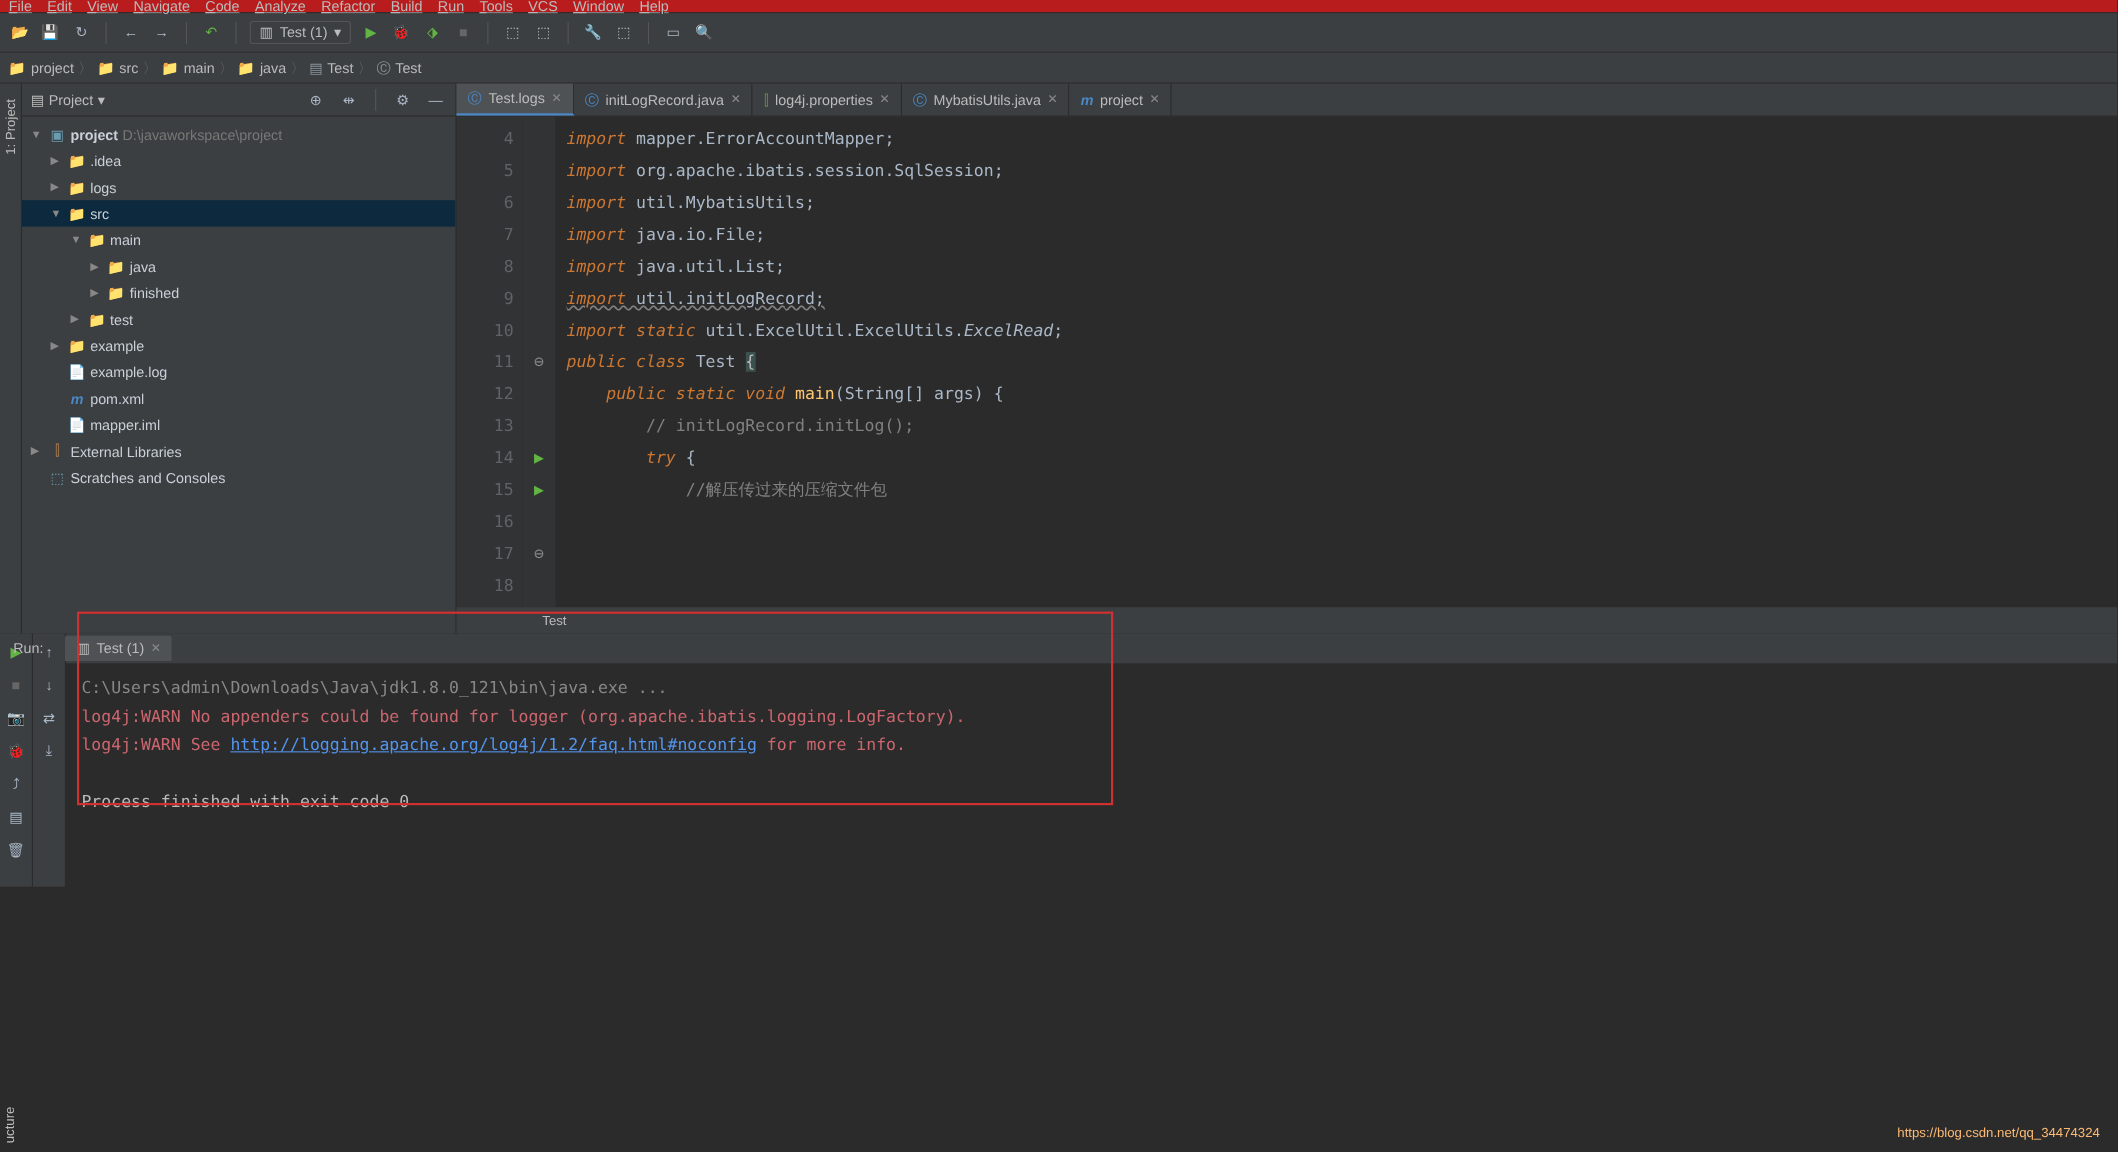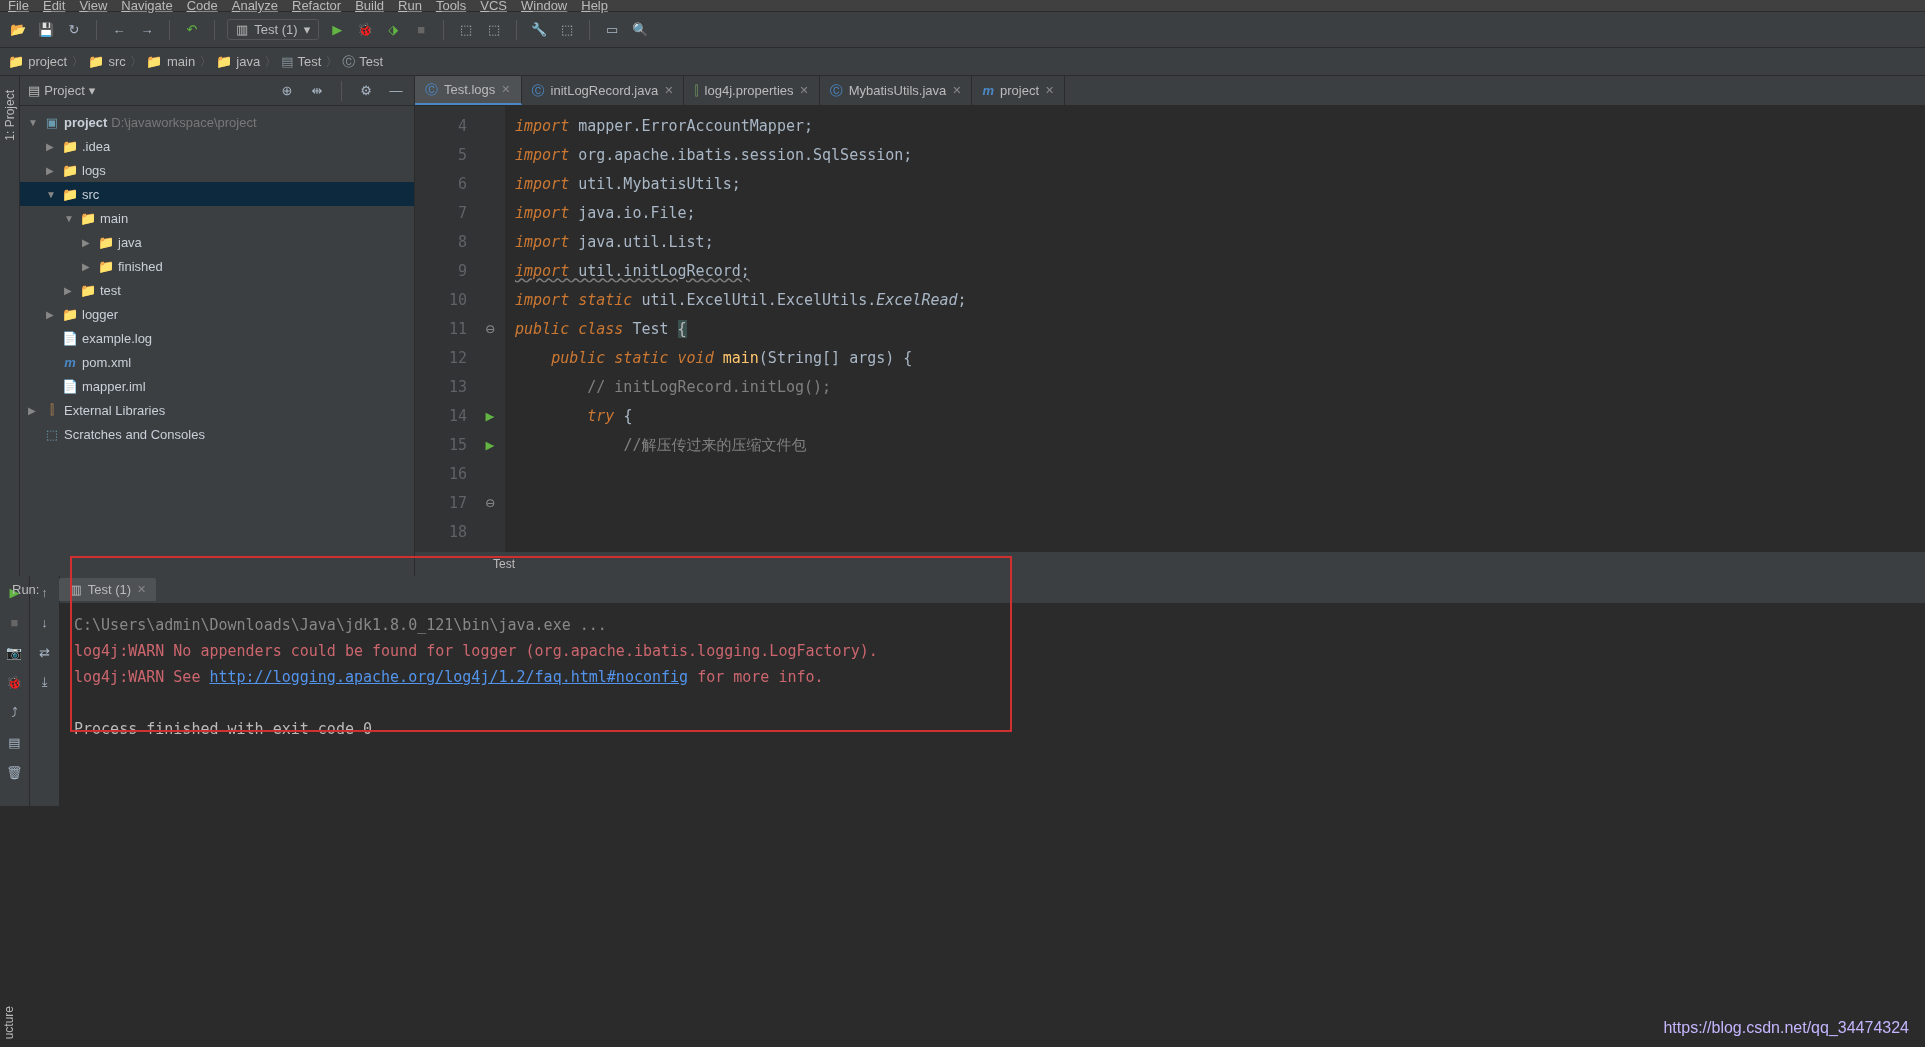--- a/index.html
+++ b/index.html
@@ -8,21 +8,21 @@
   font-size: 13px;
   background: #2b2b2b;
   color: #bbbbbb;
   width: 1925px;
   height: 1047px;
   overflow: hidden;
   position: relative;
 }
 .menubar {
   height: 12px;
-  background: #404040;
+  background: #b91c1c;
   display: flex;
   align-items: center;
   padding: 0 8px;
   gap: 14px;
   color: #bbbbbb;
   font-size: 13px;
   border-bottom: 1px solid #2b2b2b;
 }
 .menubar span { text-decoration: underline; text-decoration-color: #888; cursor: pointer; }
 .toolbar {
@@ -227,22 +227,22 @@
 .ok { color: #bbbbbb; }
 .red-box {
   position: absolute;
   border: 2px solid #d03030;
   pointer-events: none;
 }
 .watermark {
   position: absolute;
   right: 16px;
   bottom: 10px;
-  color: #c4b5fd;
-  font-size: 16px;
+  color: #fdba74;
+  font-size: 12px;
 }
 .run-wrapper{flex:1;display:flex;flex-direction:column;}
 .structure-tab{
   position:absolute;
   left:2px;
   bottom:8px;
   writing-mode:vertical-rl;
   transform:rotate(180deg);
   font-size:12px;
   color:#bbbbbb;
@@ -387,21 +387,21 @@
           <span class="tree-icon">
             <span class="folder-icon">📁</span>
           </span>
           <span class="tree-label">test</span>
         </div>
         <div class="tree-row" style="padding-left: 26px;">
           <span class="tree-arrow">▶</span>
           <span class="tree-icon">
             <span class="target-folder">📁</span>
           </span>
-          <span class="tree-label">logger</span>
+          <span class="tree-label">example</span>
         </div>
         <div class="tree-row" style="padding-left: 26px;">
           <span class="tree-arrow"></span>
           <span class="tree-icon">
             <span style="color:#87939a">📄</span>
           </span>
           <span class="tree-label">example.log</span>
         </div>
         <div class="tree-row" style="padding-left: 26px;">
           <span class="tree-arrow"></span>

